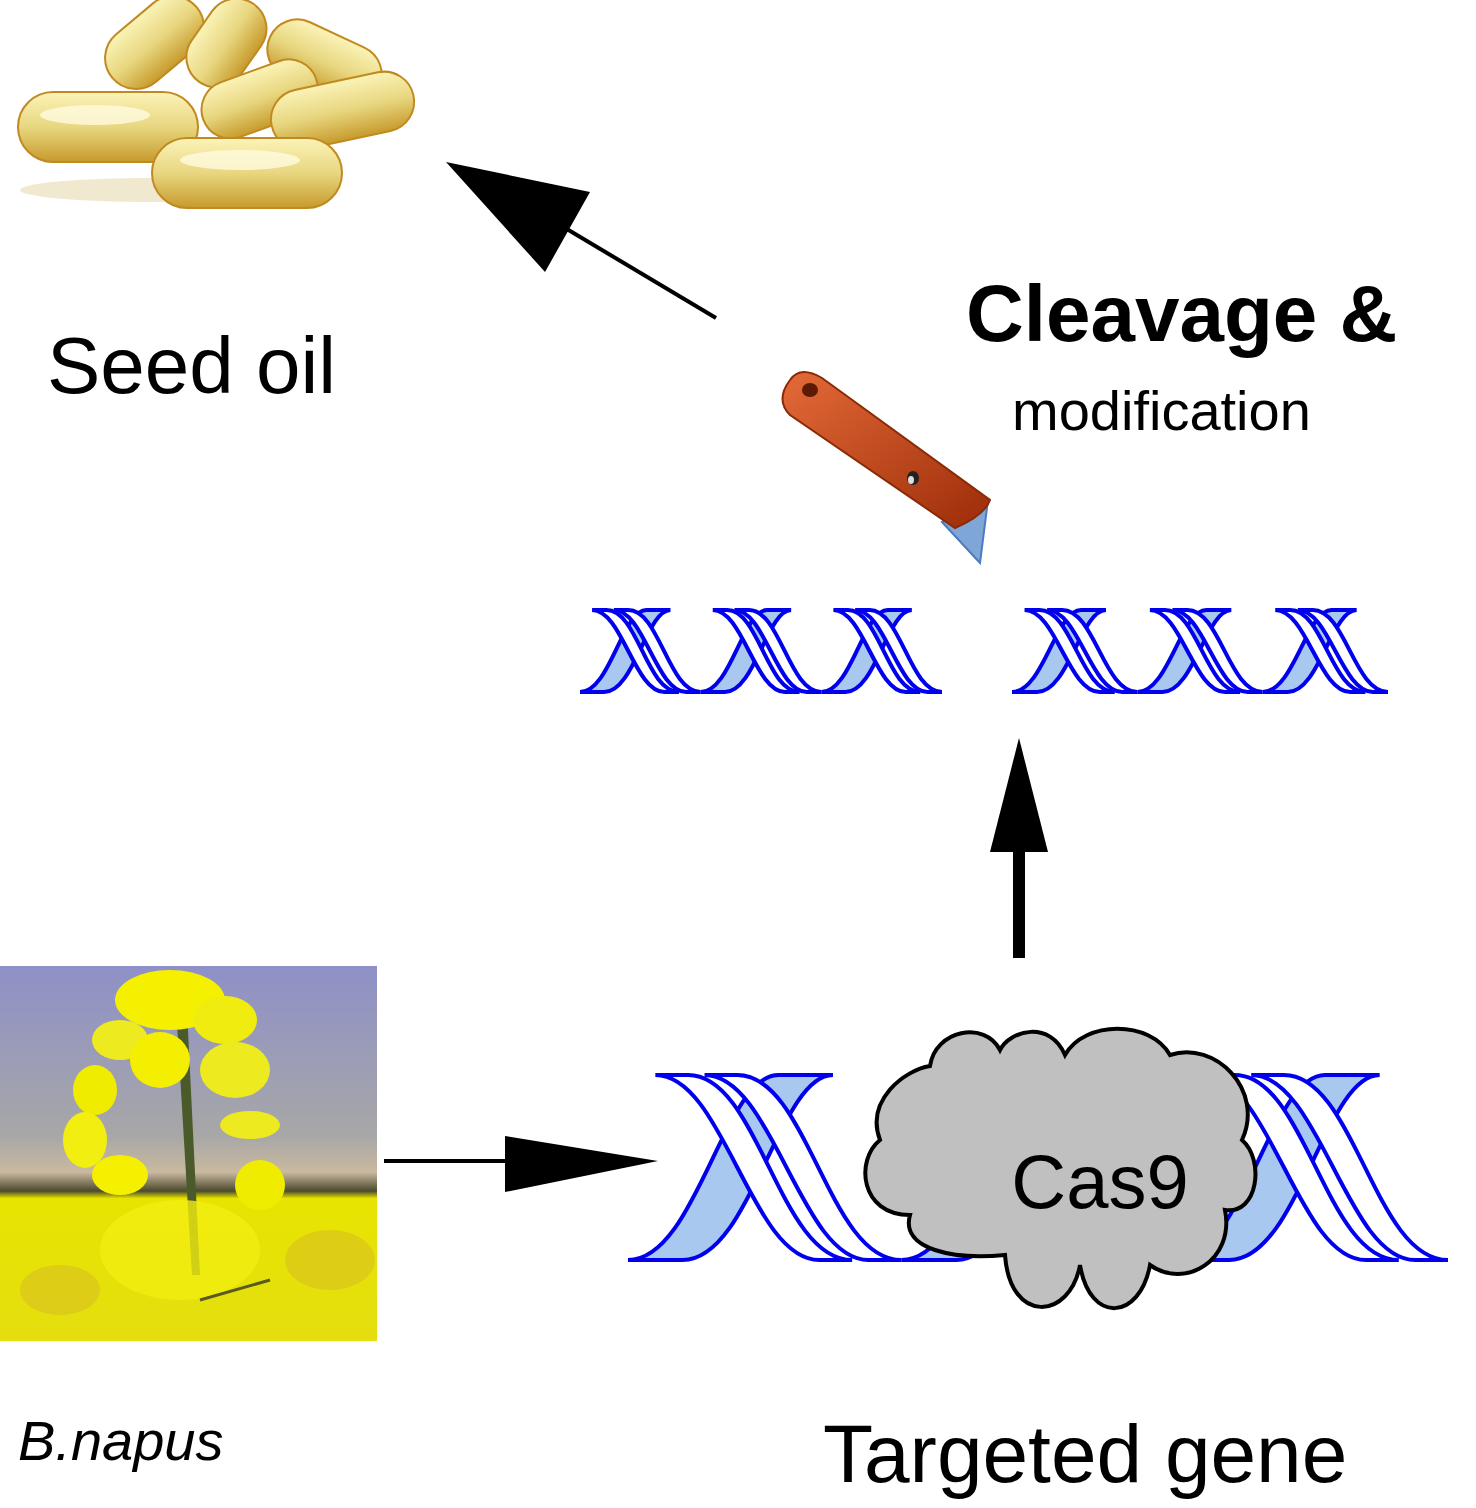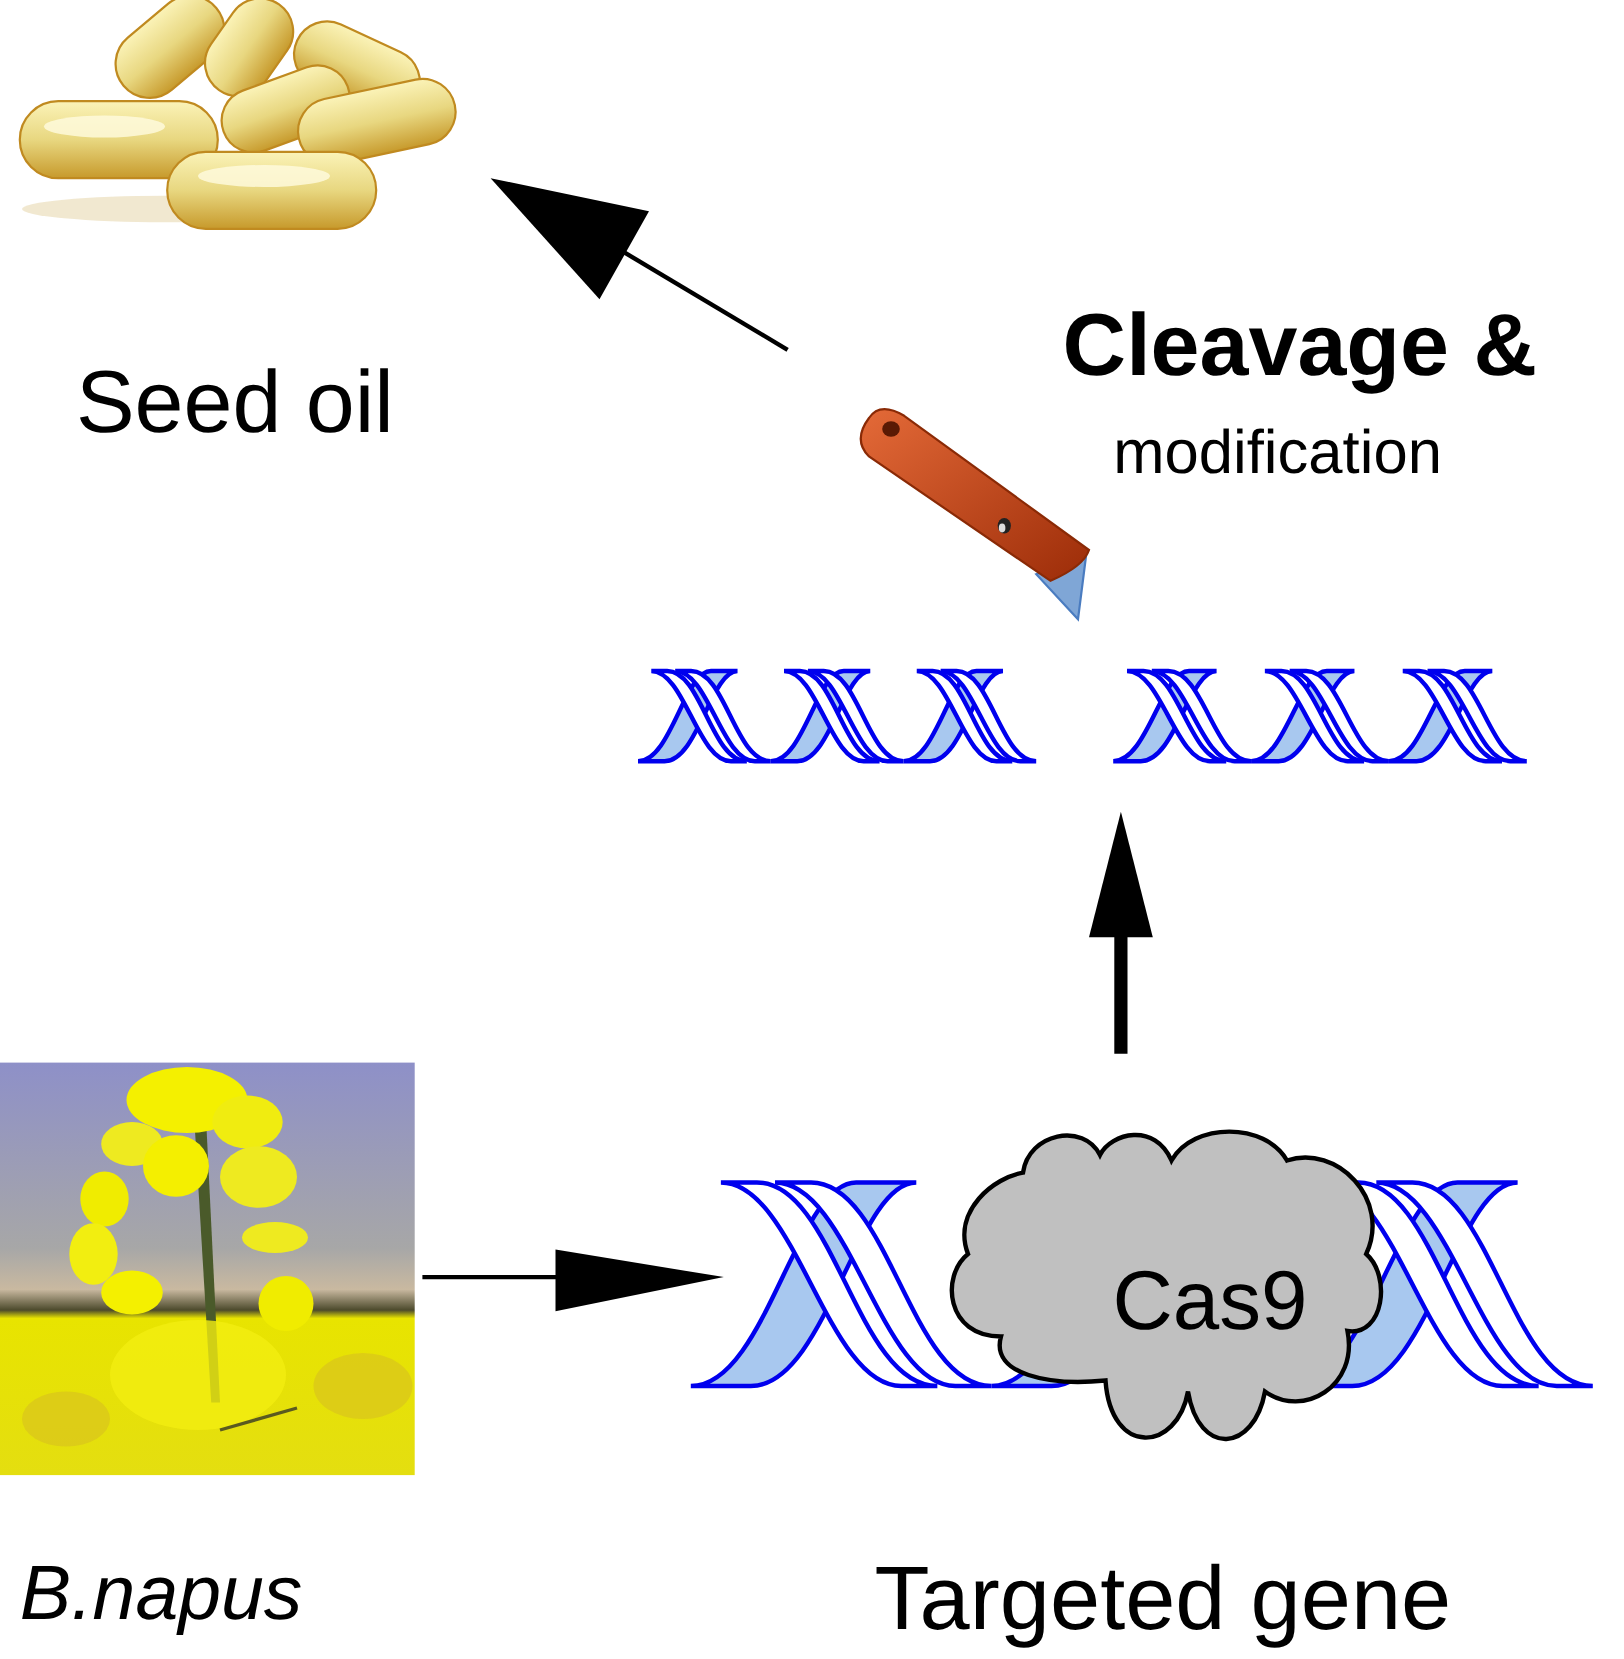--- a/index.html
+++ b/index.html
@@ -145,17 +145,17 @@
              C 1140 1320, 1090 1325, 1080 1265
              C 1070 1320, 1010 1325, 1005 1255
              C 955 1260, 900 1250, 910 1215
              C 860 1215, 855 1160, 880 1140
              C 865 1100, 905 1070, 930 1066 Z" fill="#c0c0c0" stroke="#000" stroke-width="4"></path>
   </g>
 
   <text x="1100" y="1208" text-anchor="middle" font-family="Liberation Sans, sans-serif" font-size="76" fill="#000">Cas9</text>
 </svg>
 
-<div class="lbl" style="left:47px; top:326px; font-size:80px;margin-left:22px;">Seed oil</div>
+<div class="lbl" style="left:47px; top:326px; font-size:80px;">Seed oil</div>
 <div class="lbl" style="left:966px; top:274px; font-size:80px;font-weight:bold;">Cleavage &amp;</div>
 <div class="lbl" style="left:1012px; top:383px; font-size:56px;">modification</div>
-<div class="lbl ital" style="left:18px; top:1413px; font-size:70px;">B.napus</div>
-<div class="lbl" style="left:795px; top:1413px; font-size:82px;">Targeted gene</div>
+<div class="lbl ital" style="left:18px; top:1413px; font-size:56px;">B.napus</div>
+<div class="lbl" style="left:823px; top:1413px; font-size:82px;">Targeted gene</div>
 
 </body></html>

